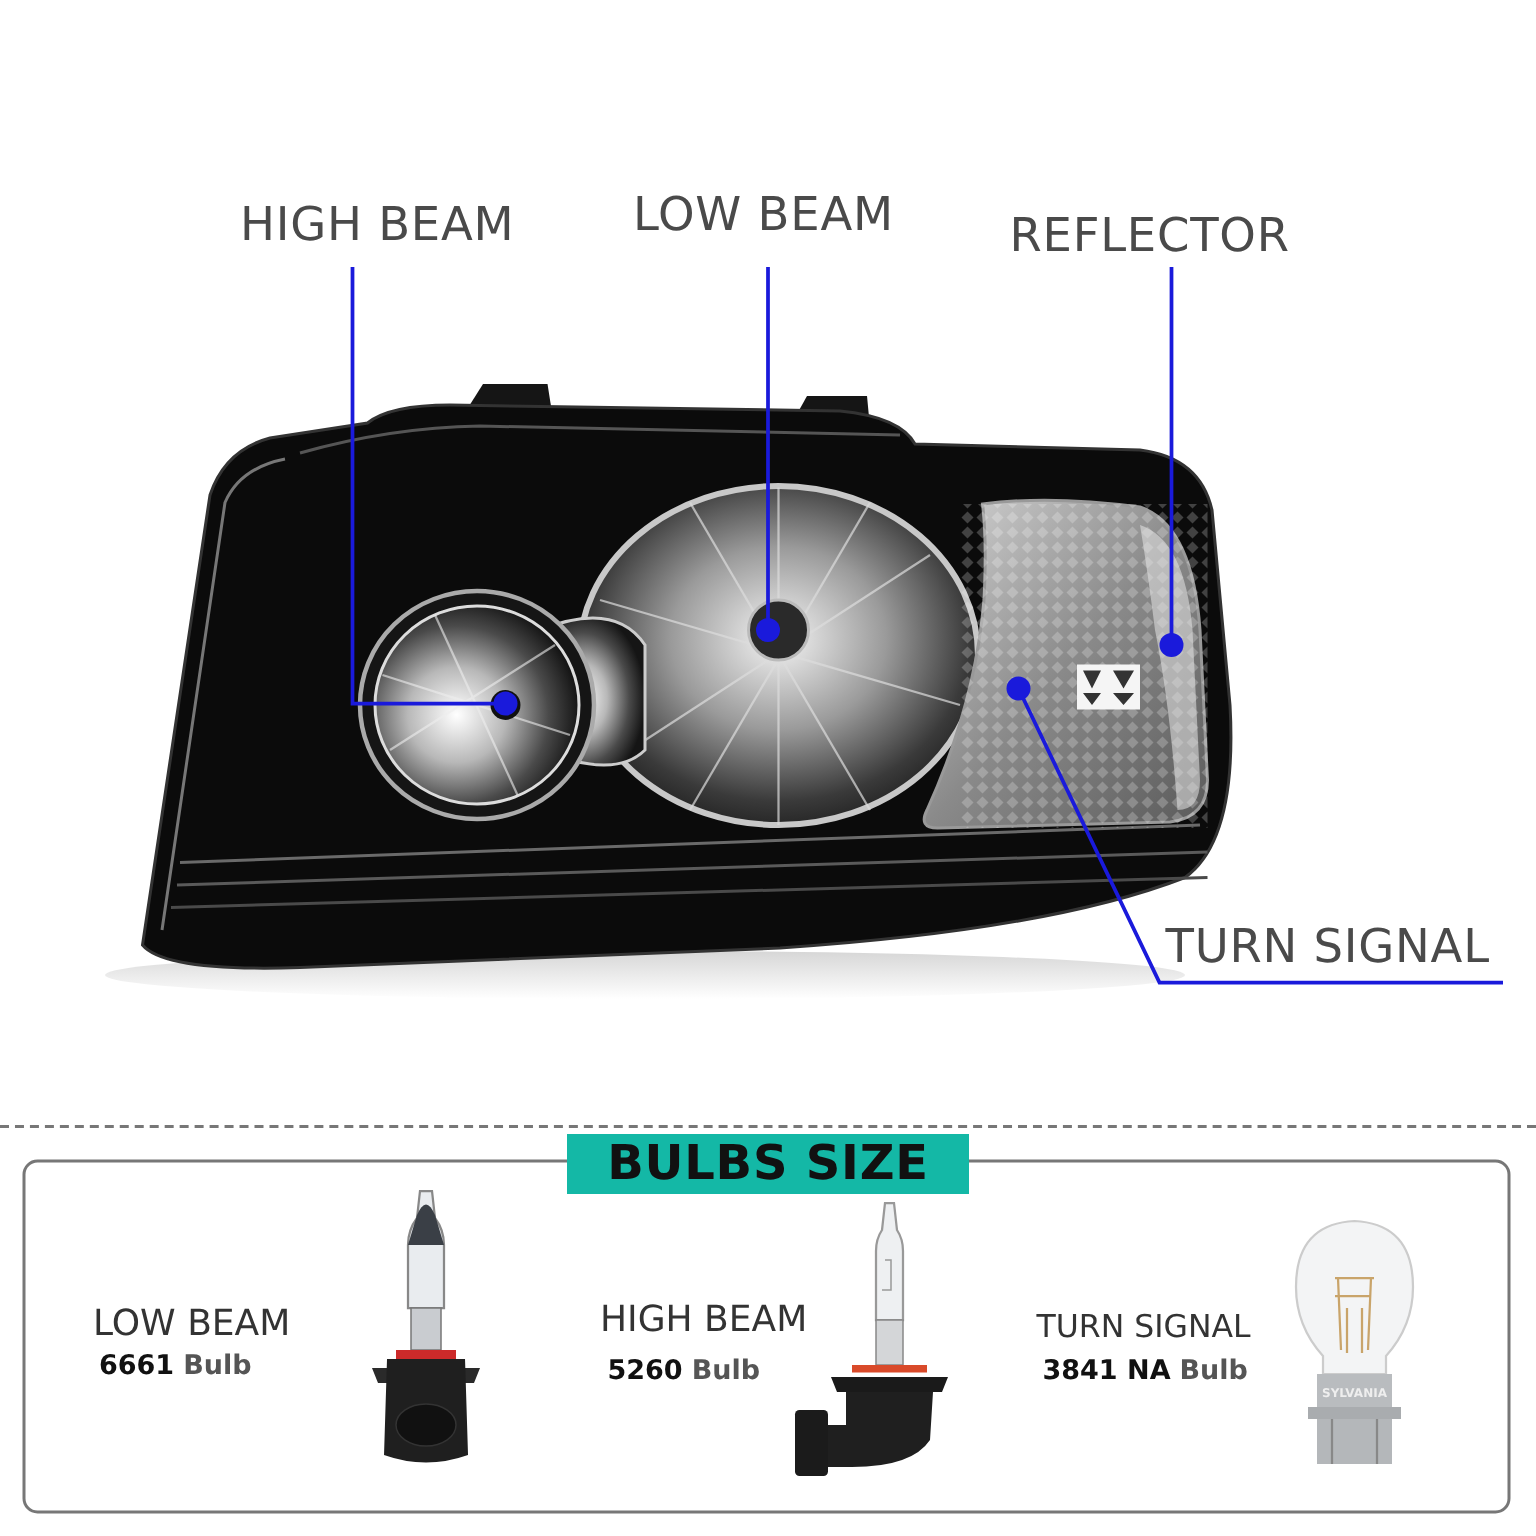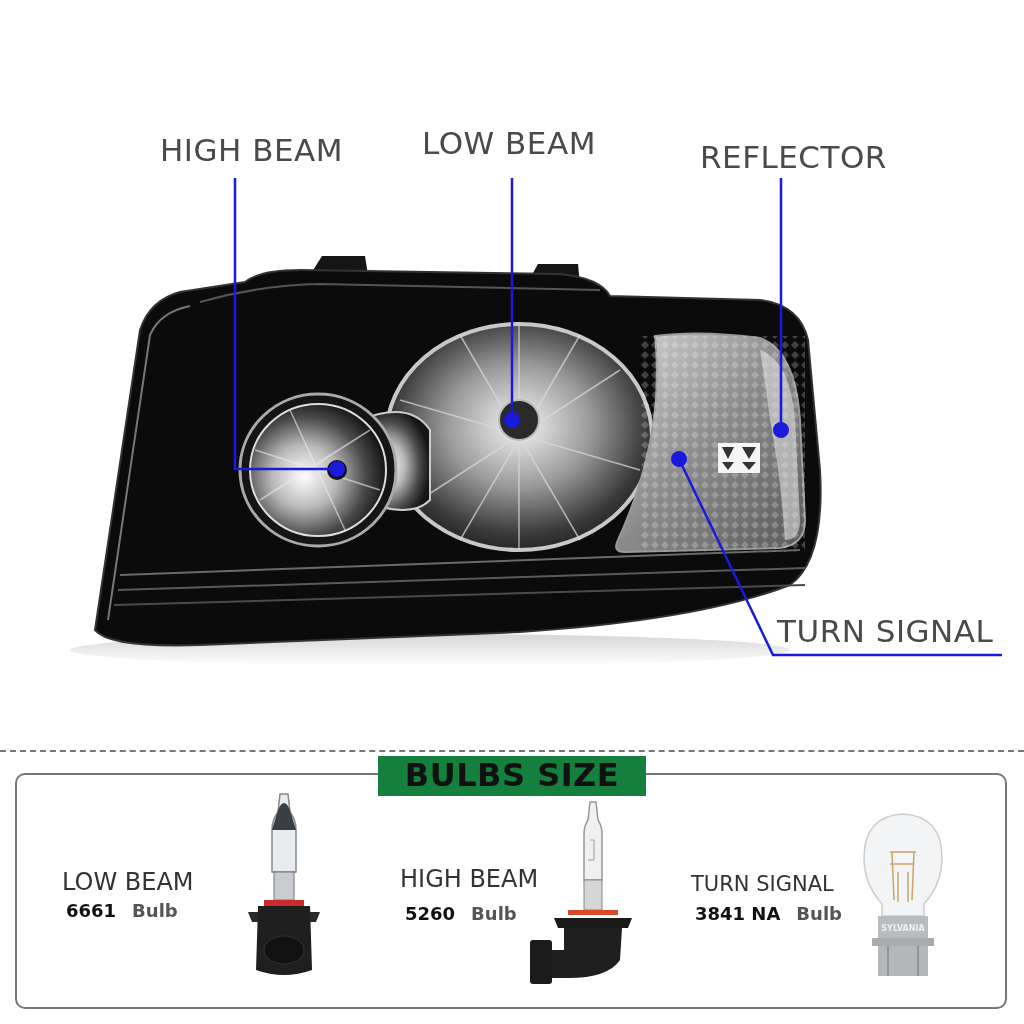--- a/index.html
+++ b/index.html
@@ -1,24 +1,24 @@
 <!DOCTYPE html>
 <html><head>
 <meta charset="utf-8">
 <style>
   html,body{margin:0;padding:0;background:#fff;}
   body{width:1024px;height:1024px;position:relative;overflow:hidden;font-family:"DejaVu Sans",sans-serif;}
   .callout{position:absolute;color:#4a4a4a;font-size:31px;letter-spacing:0.5px;white-space:nowrap;font-family:"DejaVu Sans",sans-serif;}
   svg{position:absolute;left:0;top:0;}
   .divider{position:absolute;left:0;top:750px;width:1024px;border-top:2px dashed #777;}
   .bulbs-box{position:absolute;left:15px;top:773px;width:992px;height:236px;border:2px solid #777;border-radius:10px;box-sizing:border-box;}
-  .bulbs-title{position:absolute;left:378px;top:756px;width:268px;height:40px;background:#15803d;text-align:center;font-size:32px;font-weight:bold;color:#111;letter-spacing:0.5px;}
+  .bulbs-title{position:absolute;left:378px;top:756px;width:268px;height:40px;background:#14b8a6;text-align:center;font-size:32px;font-weight:bold;color:#111;letter-spacing:0.5px;}
   .blabel{position:absolute;color:#333;font-size:24px;white-space:nowrap;}
   .bsize{position:absolute;font-size:18px;font-weight:bold;color:#111;white-space:nowrap;}
-  .bsize .unit{color:#555;margin-left:16px;}
+  .bsize .unit{color:#555;margin-left:6px;}
 </style>
 </head>
 <body>
 
 <svg width="1024" height="740" viewBox="0 0 1024 740">
   <defs>
     <radialGradient id="chrome" cx="50%" cy="45%" r="60%">
       <stop offset="0%" stop-color="#f4f4f4"></stop>
       <stop offset="45%" stop-color="#9a9a9a"></stop>
       <stop offset="80%" stop-color="#3a3a3a"></stop>
@@ -95,21 +95,21 @@
   <g fill="#1a1adb">
     <circle cx="337" cy="469" r="8"></circle>
     <circle cx="512" cy="420" r="8"></circle>
     <circle cx="781" cy="430" r="8"></circle>
     <circle cx="679" cy="459" r="8"></circle>
   </g>
 </svg>
 
 <div class="callout" style="left:160px;top:132px;">HIGH BEAM</div>
 <div class="callout" style="left:422px;top:125px;">LOW BEAM</div>
-<div class="callout" style="left:673px;top:139px;margin-left:27px;">REFLECTOR</div>
+<div class="callout" style="left:673px;top:139px;">REFLECTOR</div>
 <div class="callout" style="left:777px;top:613px;">TURN SIGNAL</div>
 
 <div class="divider"></div>
 
 <div class="bulbs-box"></div>
 <div class="bulbs-title">BULBS SIZE</div>
 
 <div class="blabel" style="left:62px;top:868px;">LOW BEAM</div>
 <div class="bsize" style="left:66px;top:900px;">
   <span>6661</span><span class="unit">Bulb</span>

